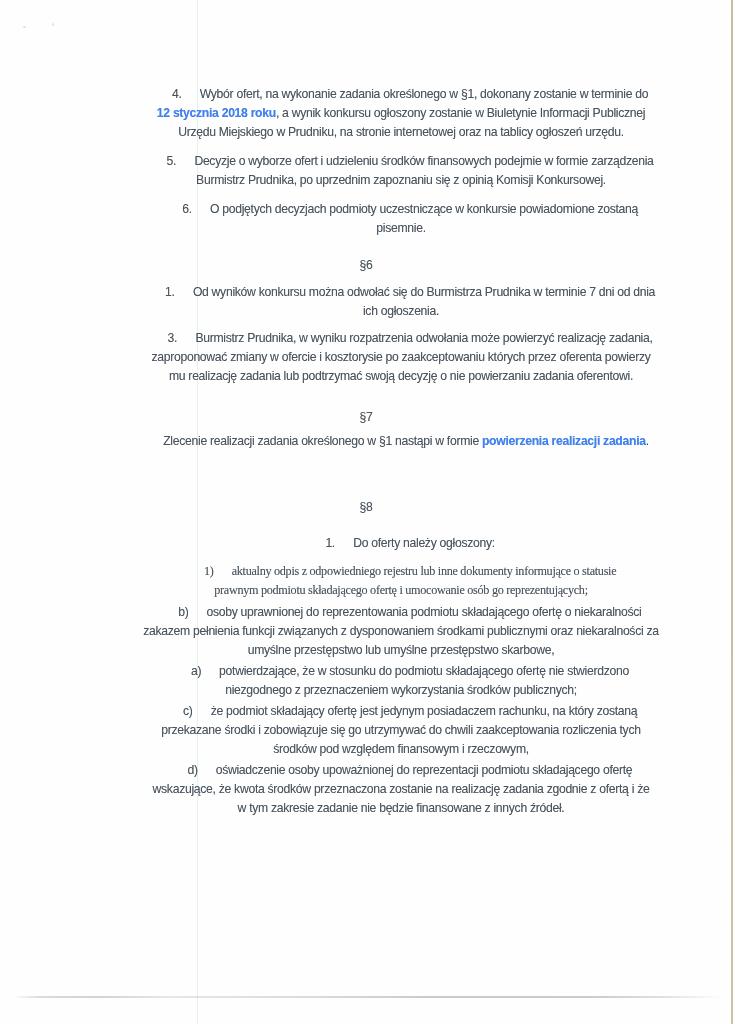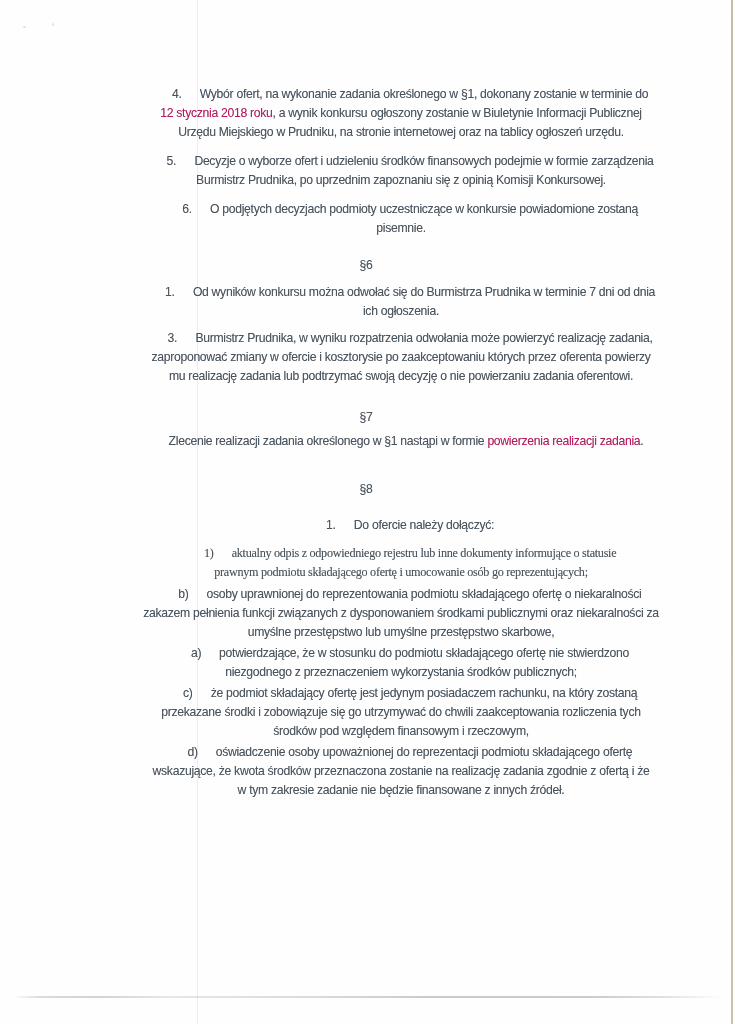--- a/index.html
+++ b/index.html
@@ -14,34 +14,34 @@
     position:absolute;
     left:96px;top:85px;width:610px;
     color:#4a545e;
     font-size:12.2px;
     line-height:19px;
     letter-spacing:-0.3px;
     text-shadow:0 0 0.6px rgba(90,100,110,0.45);
   }
   .para{margin:0;white-space:pre;text-align:center;}
   .num{display:inline-block;width:46px;}
-  .bold{font-weight:normal;color:#be185d;}
+  .bold{font-weight:bold;color:#3b82f6;}
   .heading{margin:0;width:540px;text-align:center;white-space:normal;}
   .s7p{text-indent:10px;}
   .mb0{margin-bottom:0;}
   .mb2{margin-bottom:2px;}
   .mb3{margin-bottom:3px;font-family:Liberation Serif, serif;}
   .mb5{margin-bottom:5px;}
   .mb8{margin-bottom:8px;}
   .mb9{margin-bottom:9px;}
   .mb10{margin-bottom:10px;}
   .mb17{margin-bottom:17px;}
   .mb22{margin-bottom:22px;}
   .mb25{margin-bottom:18px;}
-  .mb29{margin-bottom:29px;}
+  .mb29{margin-bottom:47px;}
   
   .edge-line{
     position:absolute;top:0;bottom:0;left:731px;width:2px;
     background:linear-gradient(180deg, #cabda3 0%, #c8bca4 40%, #cdc1a8 100%);
   }
   .fold-line{
     position:absolute;top:0;bottom:0;left:197px;width:1px;
     background:rgba(208,230,222,0.55);
   }
   .pencil-line{
@@ -89,21 +89,21 @@
   <p class="para mb22"><span class="num">3.</span><span class="run">Burmistrz Prudnika, w wyniku rozpatrzenia odwołania może powierzyć realizację zadania,
 zaproponować zmiany w ofercie i kosztorysie po zaakceptowaniu których przez oferenta powierzy
 mu realizację zadania lub podtrzymać swoją decyzję o nie powierzaniu zadania oferentowi.</span></p>
 
   <p class="heading mb5">§7</p>
 
   <p class="para s7p mb29"><span class="run">Zlecenie realizacji zadania określonego w §1 nastąpi w formie </span><b class="bold">powierzenia realizacji zadania</b><span class="run">.</span></p>
 
   <p class="heading mb17">§8</p>
 
-  <p class="para mb9"><span class="num">1.</span><span class="run">Do ofercie należy dołączyć:</span></p>
+  <p class="para mb9"><span class="num">1.</span><span class="run">Do oferty należy ogłoszony:</span></p>
 
   <p class="para mb3"><span class="num">1)</span><span class="run">aktualny odpis z odpowiedniego rejestru lub inne dokumenty informujące o statusie
 prawnym podmiotu składającego ofertę i umocowanie osób go reprezentujących;</span></p>
 
 
   <p class="para mb2"><span class="num">b)</span><span class="run">osoby uprawnionej do reprezentowania podmiotu składającego ofertę o niekaralności
 zakazem pełnienia funkcji związanych z dysponowaniem środkami publicznymi oraz niekaralności za
 umyślne przestępstwo lub umyślne przestępstwo skarbowe,</span></p>
 
   <p class="para mb2"><span class="num">a)</span><span class="run">potwierdzające, że w stosunku do podmiotu składającego ofertę nie stwierdzono

